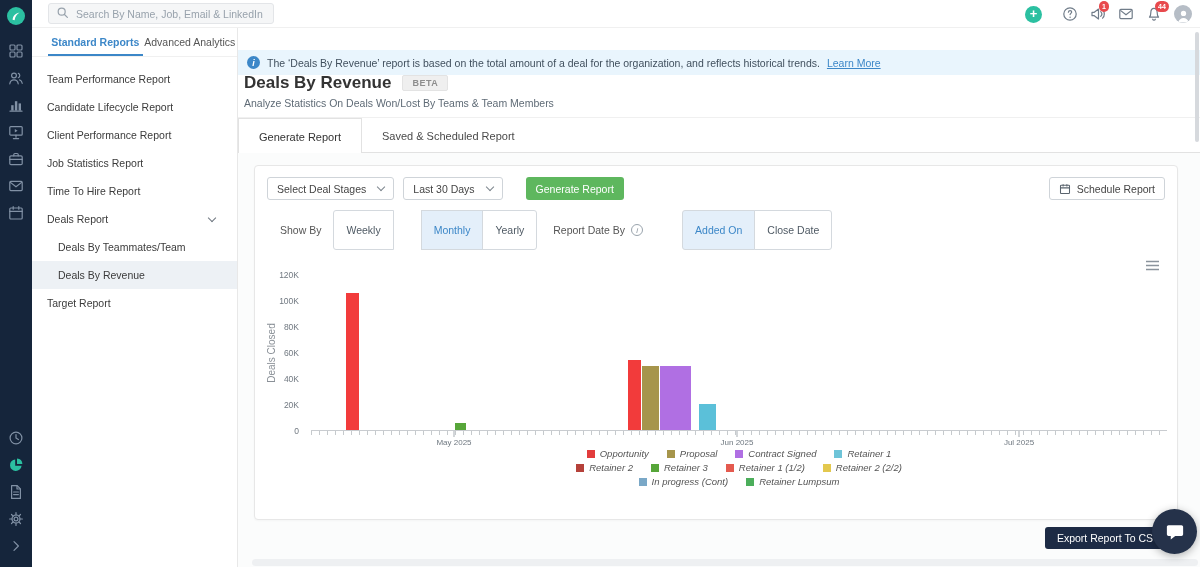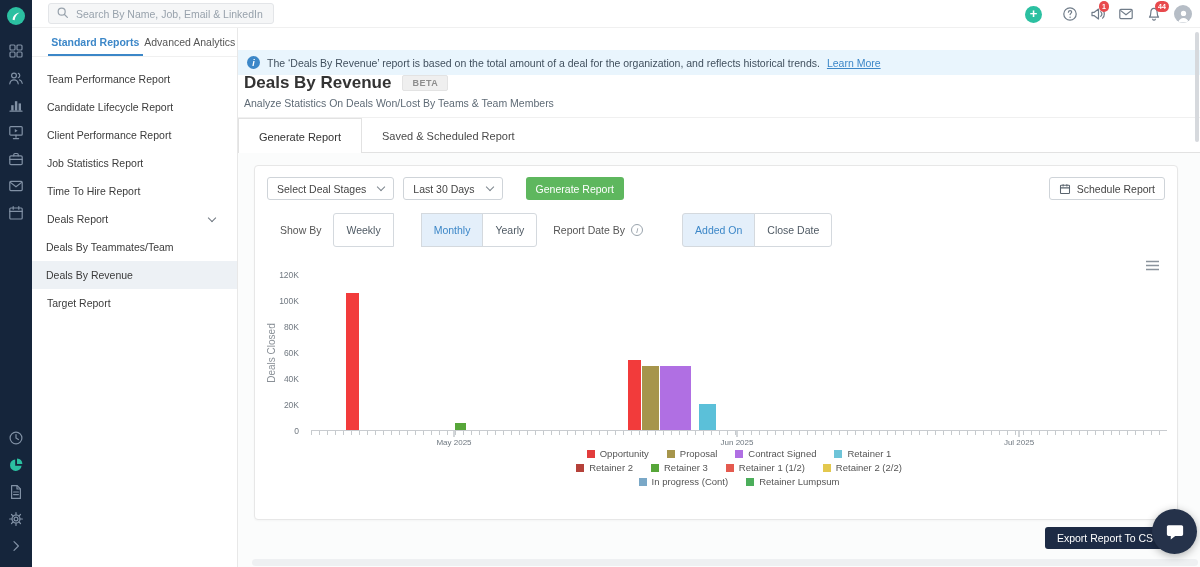--- a/index.html
+++ b/index.html
@@ -33,21 +33,21 @@
             display:flex; align-items:flex-end; justify-content:center; cursor:pointer; }
 
   
   .sidebar { position:absolute; left:32px; top:28px; width:206px; height:539px; background:#fff; border-right:1px solid #e8e8e8; }
   .sidebar-tabs { display:flex; height:29px; border-bottom:1px solid #f0f0f0; }
   .sidebar-tab { flex:1; text-align:center; line-height:28px; font-size:10.5px; color:#555;
                  cursor:pointer; border-bottom:2px solid transparent; }
   .sidebar-tab.active { color:#3c87c8; border-bottom-color:#3c87c8; font-weight:bold;margin-left:16px; }
   .nav-list { padding-top:8px; }
   .nav-item { position:relative; height:28px; line-height:28px; padding-left:15px; font-size:10.5px; color:#3b3b3b; cursor:pointer; }
-  .nav-item.child { padding-left:14px; }
+  .nav-item.child { padding-left:26px; }
   .nav-item.active { background:#edf1f5; }
   .nav-item .chev { position:absolute; right:22px; top:10px; width:6px; height:6px;
                     border-right:1.3px solid #6f7780; border-bottom:1.3px solid #6f7780; transform:rotate(45deg); }
 
   
   .main { position:absolute; left:238px; top:28px; width:962px; height:539px; background:#fff; }
   .banner { position:absolute; left:0; top:22px; width:962px; height:25px; background:#e9f5fd;
             display:flex; align-items:center; padding:0 9px; gap:7px; font-size:10.5px; color:#41505e; }
   .info-badge { width:13px; height:13px; border-radius:50%; background:#3c87c8; color:#fff; font-size:9px;
                 font-weight:bold; font-style:italic; display:flex; align-items:center; justify-content:center; flex:none; }
@@ -76,21 +76,21 @@
   .btn-green { height:23px; background:#5eb75e; color:#fff; border:none; border-radius:3px; font-size:10.5px;
                padding:0 10px; font-family:inherit; cursor:pointer; }
   .btn-green.gen { margin-left:14px; }
   .btn-schedule { margin-left:auto; height:23px; background:#fff; border:1px solid #cfd4d9; border-radius:3px;
                   display:flex; align-items:center; gap:6px; padding:0 9px; font-size:10.5px; color:#444; font-family:inherit; cursor:pointer; }
 
   .row2 { position:absolute; left:25px; top:52px; height:24px; display:flex; align-items:center; }
   .label { font-size:10.5px; color:#555; }
   .lbl2 { margin-left:16px; }
   .seg { display:flex; margin-left:12px; }
-  .seg-btn { height:34px; padding:0 12px; border:1px solid #d4d9de; background:#fff; font-size:10.5px; color:#4f5a64;
+  .seg-btn { height:40px; padding:0 12px; border:1px solid #d4d9de; background:#fff; font-size:10.5px; color:#4f5a64;
              margin-left:-1px; font-family:inherit; cursor:pointer; }
   .seg-btn:first-child { border-radius:3px 0 0 3px; margin-left:0; }
   .seg-btn:last-child { border-radius:0 3px 3px 0; }
   .seg-btn.selected { background:#e4effa; color:#3c87c8; position:relative; z-index:1;margin-left:27px; }
   .info-small { width:12px; height:12px; border-radius:50%; border:1px solid #9aa4ad; color:#8a949d; font-size:8px;
                 font-style:italic; display:inline-flex; align-items:center; justify-content:center; margin-left:6px; cursor:pointer; }
 
   
   .chart-menu { position:absolute; right:16px; top:92px; padding:2px; cursor:pointer; }
   .ylabel { position:absolute; left:16px; top:187px; transform:translate(-50%,-50%) rotate(-90deg);
@@ -98,21 +98,21 @@
   .yticks { position:absolute; left:0; top:109px; width:50px; height:156px; }
   .ytick { position:absolute; right:6px; transform:translateY(-50%); font-size:8.5px; color:#707880; }
   .plot { position:absolute; left:56px; top:109px; width:856px; height:156px; border-bottom:1px solid #c9ccd0; }
   .bar { position:absolute; bottom:0; cursor:pointer; }
   .xticks { position:absolute; left:0; top:156px; width:100%; height:4px;
             background:repeating-linear-gradient(to right,#c6cacd 0 1px,transparent 1px 8px); }
   .xtick-major { position:absolute; top:156px; width:1px; height:6px; background:#a8aeb4; transform:translateX(-50%); }
   .xlabel { position:absolute; top:163px; transform:translateX(-50%); font-size:8px; color:#6f7880; white-space:nowrap; }
   .legend { position:absolute; left:56px; top:282px; width:856px; }
   .legend-row { display:flex; justify-content:center; gap:18px; margin-bottom:3px; }
-  .legend-item { display:flex; align-items:center; gap:5px; font-size:9.5px; color:#555; cursor:pointer; }
+  .legend-item { display:flex; align-items:center; gap:5px; font-size:9.5px; color:#555; cursor:pointer;font-style:italic; }
   .lm { width:8px; height:8px; flex:none; }
 
   
   .export-btn { position:absolute; right:28px; bottom:18px; height:22px; background:#1d2b45; color:#fff; border:none;
                 border-radius:3px; font-size:10.5px; padding:0 12px; font-family:inherit; cursor:pointer; z-index:5; }
   .chat-fab { position:absolute; right:3px; bottom:13px; width:45px; height:45px; border-radius:50%; background:#25324a;
               box-shadow:0 2px 8px rgba(0,0,0,.3); display:flex; align-items:center; justify-content:center; cursor:pointer; z-index:6; }
   .hscroll { position:absolute; left:252px; bottom:1px; width:946px; height:7px; background:#eef0f2; border-radius:4px; z-index:4; }
   .vscroll { position:absolute; right:1px; top:32px; width:4px; height:110px; background:#d6d9dd; border-radius:2px; z-index:4; }
 </style>

